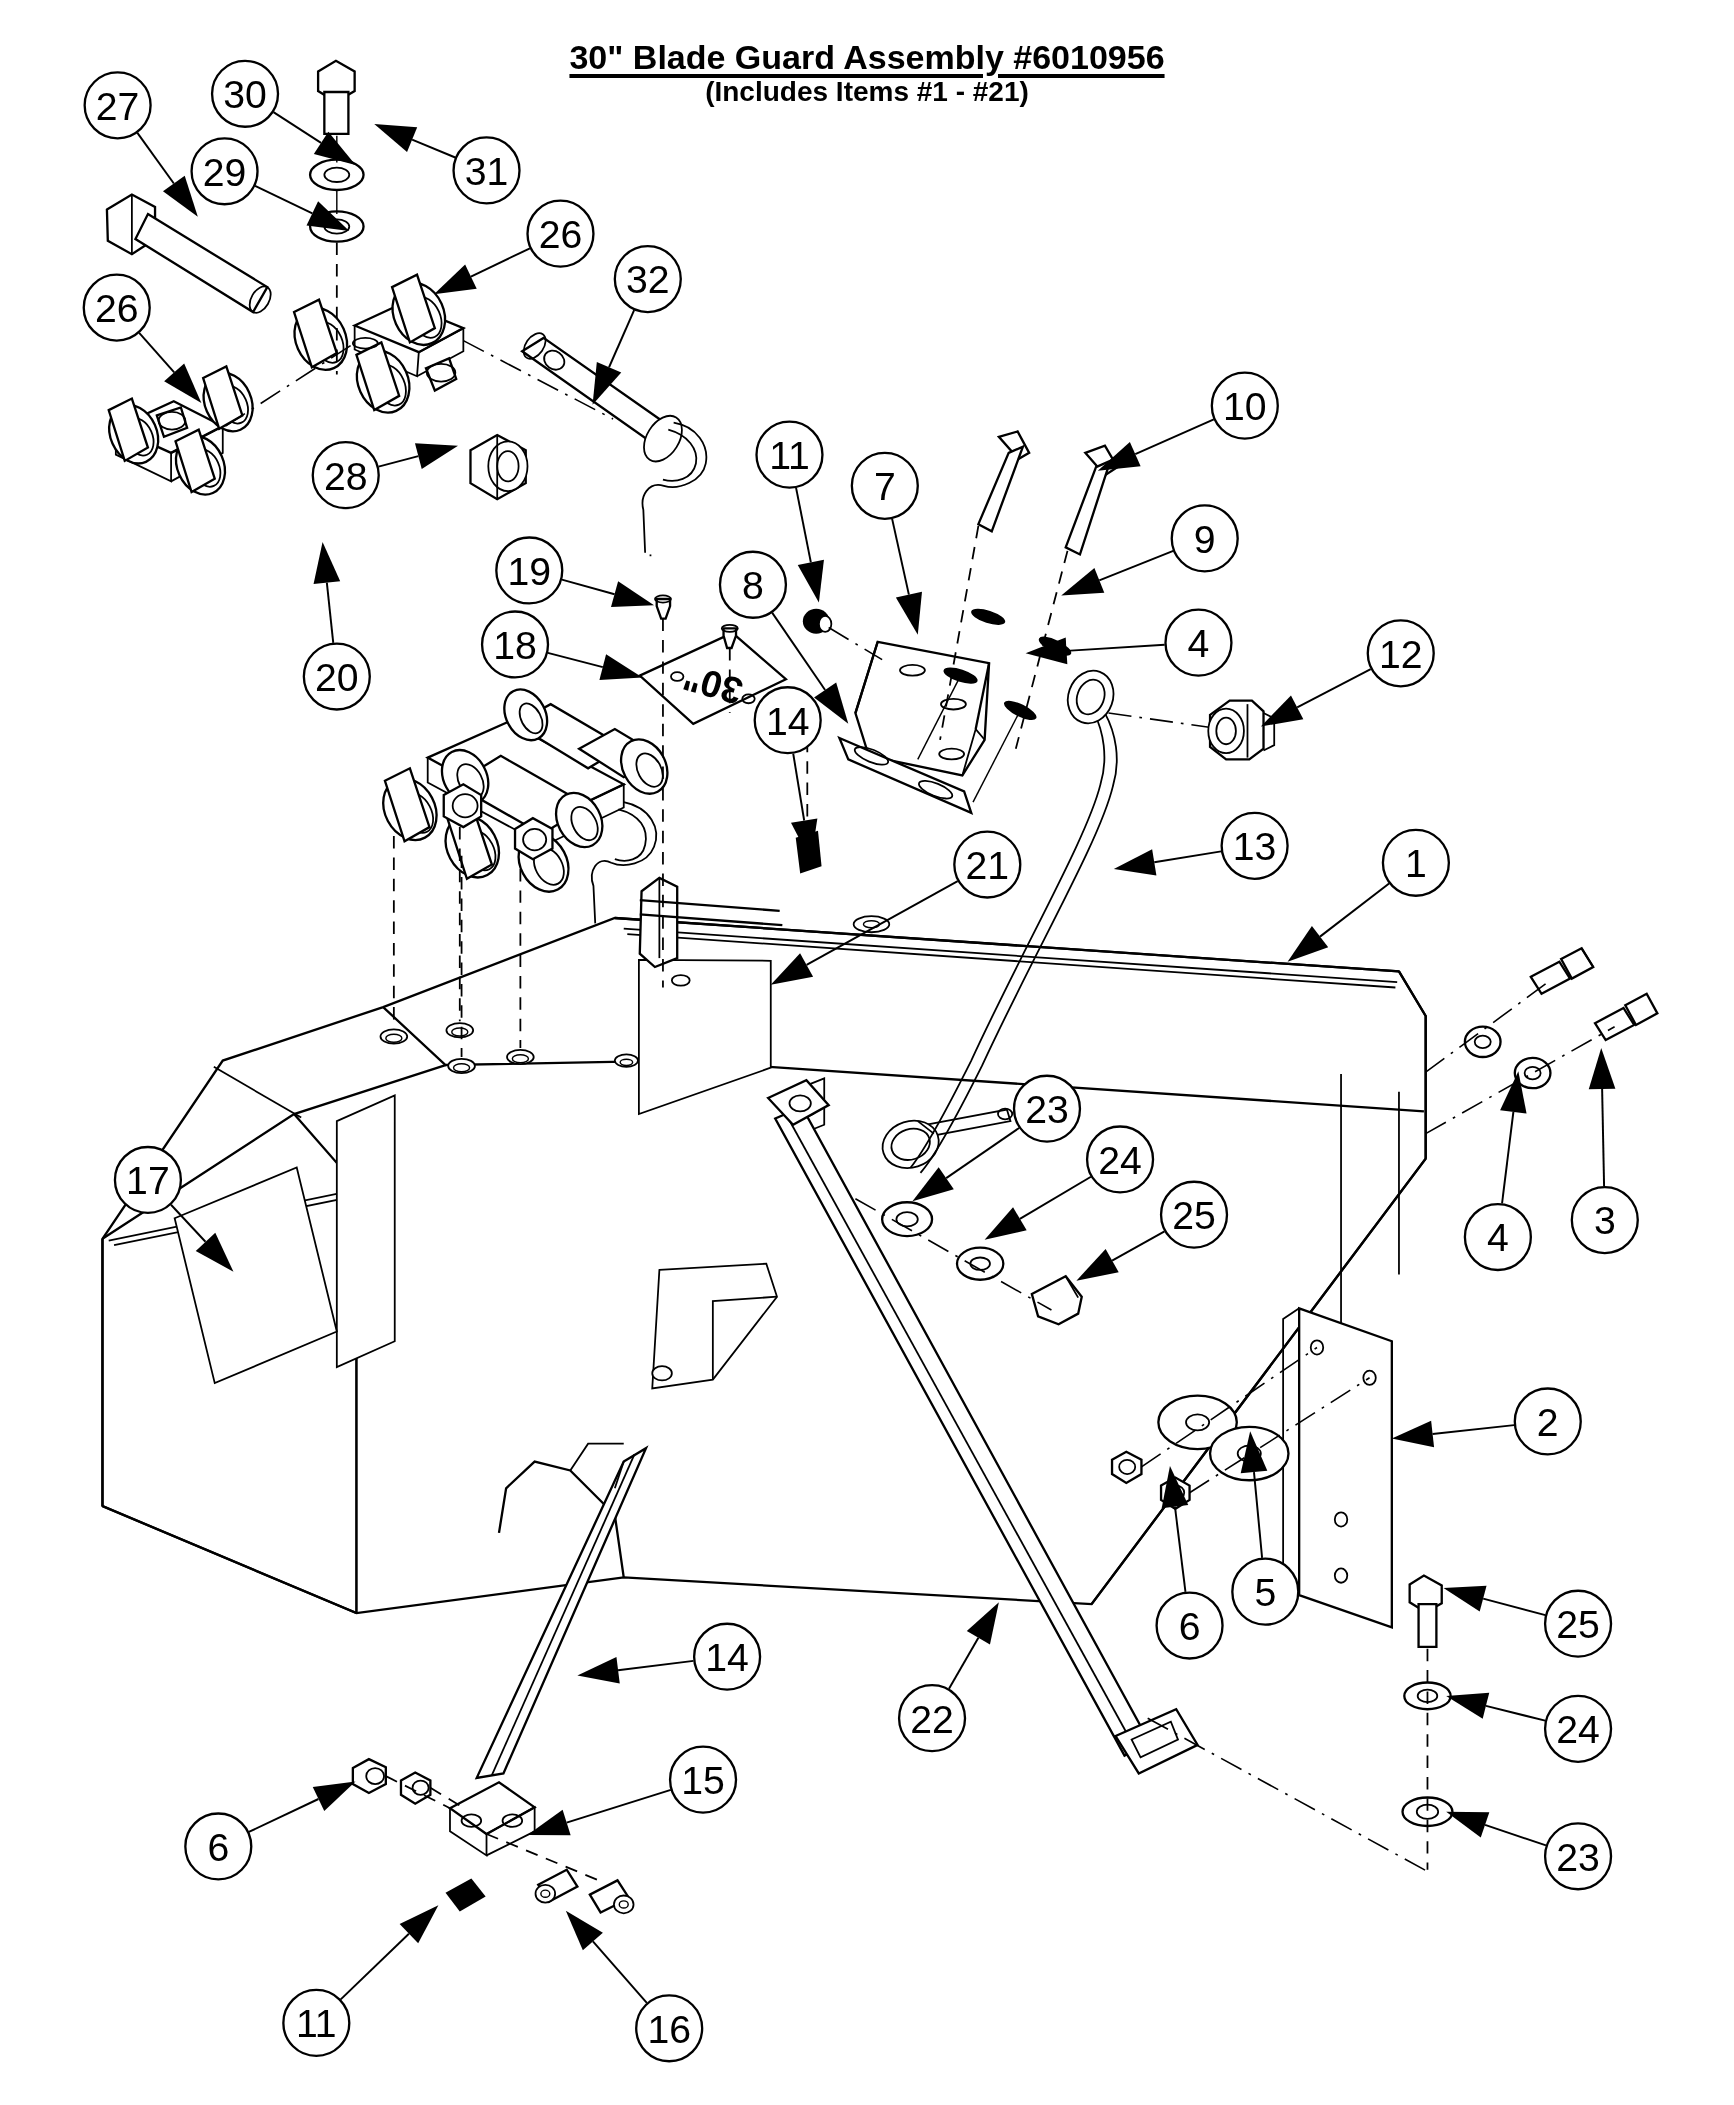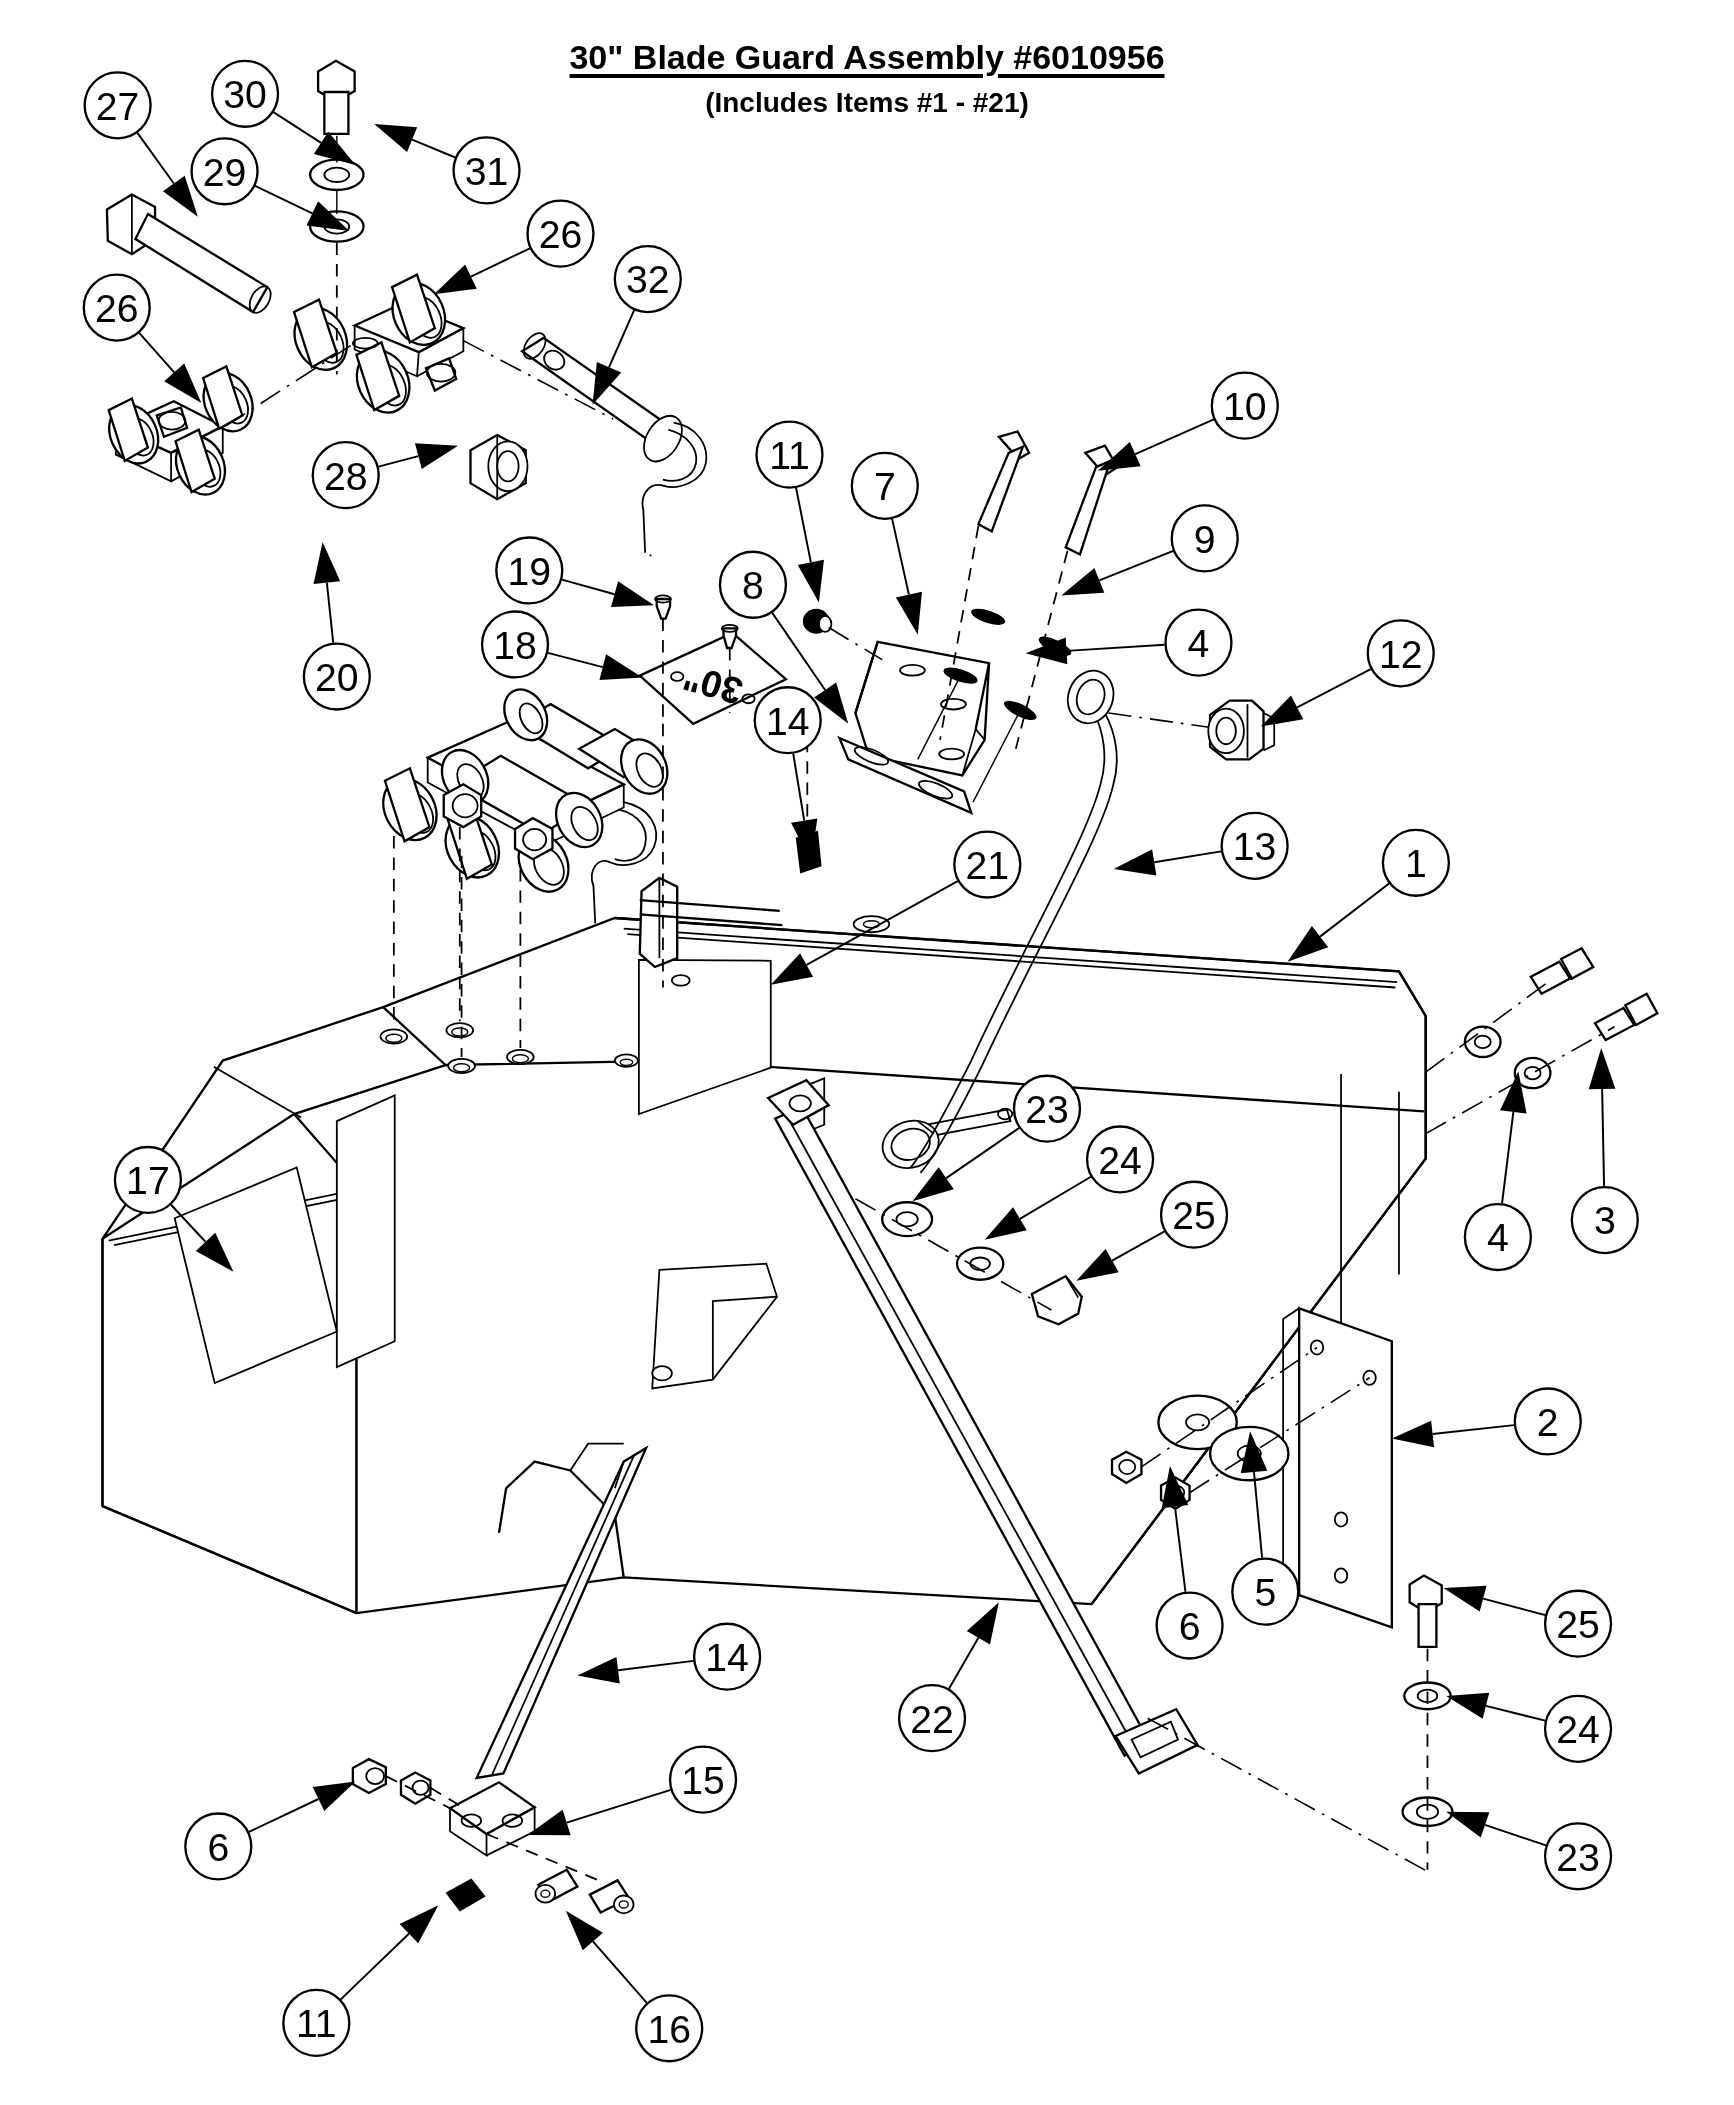--- a/index.html
+++ b/index.html
@@ -32,21 +32,21 @@
     font-weight: bold;
     letter-spacing: 0px;
     text-decoration: underline;
     text-decoration-thickness: 3.6px;
     text-underline-offset: 5.3px;
     line-height: 1.1;
   }
   #title-sub {
     font-size: 28px;
     font-weight: bold;
-    margin-top: 12px;
+    margin-top: 1px;
     line-height: 1.1;
   }
   #drawing {
     position: absolute;
     left: 0;
     top: 0;
     width: 1734px;
     height: 2106px;
   }
   .callout-num {

